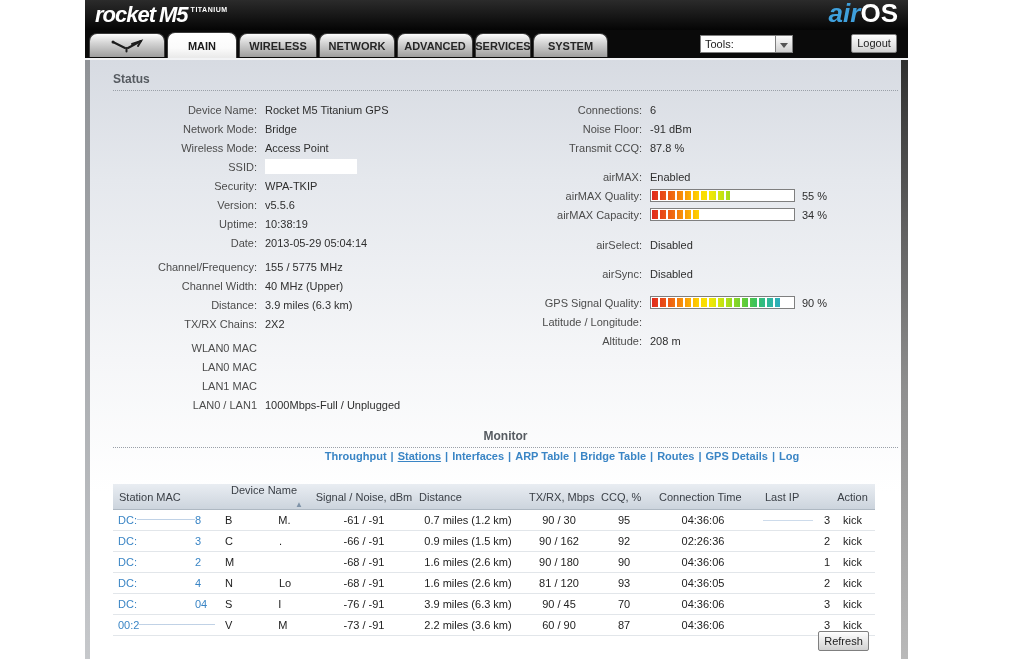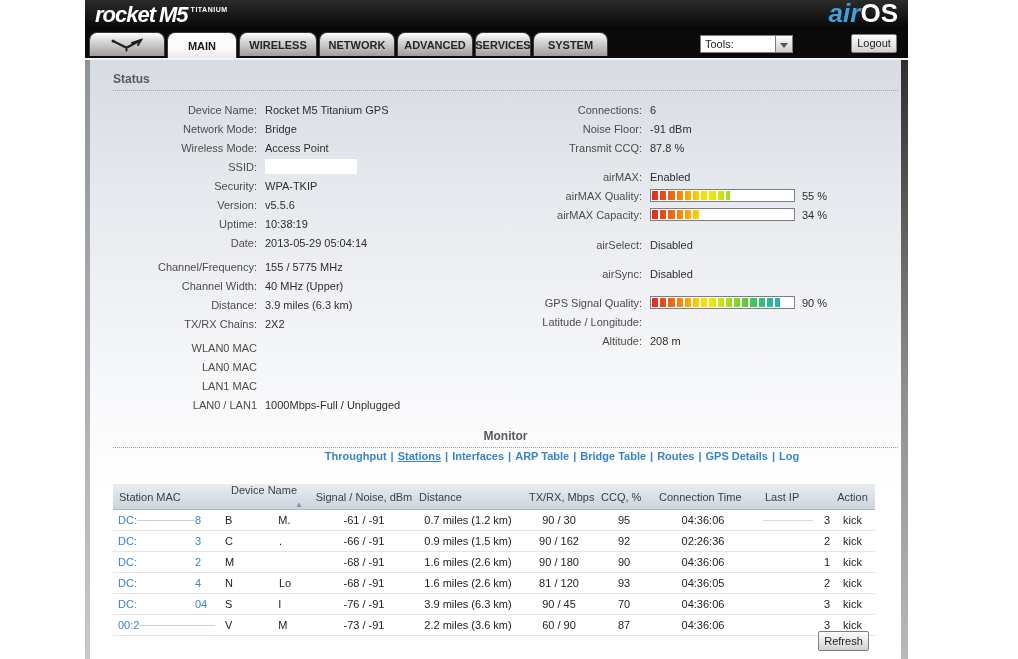--- a/index.html
+++ b/index.html
@@ -17,21 +17,21 @@
   .logo .lname { font-size:22px; font-weight:bold; font-style:italic; letter-spacing:-1px; }
   .logo .lmodel { font-size:22px; font-weight:bold; font-style:italic; letter-spacing:-1px; margin-left:4px; }
   .logo .ledition { font-size:7px; font-weight:bold; letter-spacing:.5px; vertical-align:top;
     position:relative; top:4px; margin-left:3px; }
   .airos { position:absolute; right:10px; top:-2px; white-space:nowrap; }
   .airos .air { color:#3fa0dc; font-size:26px; font-weight:bold; font-style:italic; }
   .airos .os  { color:#fff; font-size:26px; font-weight:bold; letter-spacing:0; }
 
   
   #tabbar { position:relative; height:28px; background:#0a0a0a; }
-  #tabs { position:absolute; left:4px; bottom:0; display:flex; align-items:flex-start; }
+  #tabs { position:absolute; left:4px; bottom:0; display:flex; align-items:center; }
   .tab { height:24px; margin-right:2px; border:1px solid #3a3a3a; border-bottom:none;
     border-radius:8px 8px 0 0; background:linear-gradient(#ffffff,#d8d8d8 35%,#9e9e9e);
     display:flex; align-items:center; justify-content:center;
     font-size:11px; font-weight:bold; color:#262626; cursor:pointer; }
   .tab.icon-tab { width:76px; }
   .tab.active { height:26px; background:linear-gradient(#ffffff,#fbfbfb 60%,#e9e9e9); color:#1a1a1a; }
   .t-main{width:70px}.t-wireless{width:78px}.t-network{width:76px}
   .t-advanced{width:76px}.t-services{width:56px}.t-system{width:75px}
   .ubnt-svg { width:34px; height:16px; display:block; }
 
@@ -100,21 +100,21 @@
   #stations-table col.c9{width:45px}
   #stations-table th { height:18px; font-weight:normal; color:#3a3f46; text-align:left;
     background:linear-gradient(#e9edf2,#ccd4dd); border-bottom:1px solid #aeb8c2;
     padding:0 0 0 6px; white-space:nowrap; }
   #stations-table th.center { text-align:center; padding:0; }
   #stations-table th .sort-asc { float:right; margin:4px 12px 0 0; font-size:8px; color:#7f93a8; }
   #stations-table td { height:21px; border-bottom:1px solid #e2e6ea; color:#222;
     white-space:nowrap; padding:0; }
   #stations-table td.center { text-align:center; }
   .blue { color:#3a85c5; cursor:pointer; }
-  .mac-cell { display:flex; align-items:center; padding-left:5px; }
+  .mac-cell { display:flex; align-items:flex-start; padding-left:5px; }
   .mac-gap { display:inline-block; width:58px; height:11px; }
   .mac-gap.grow { flex:1; margin-right:10px; }
   tr.smear-mac .mac-gap { background:linear-gradient(transparent 46%, rgba(130,165,205,.5) 46%,
       rgba(130,165,205,.5) 58%, transparent 58%); }
   .name-cell { padding-left:7px; }
   .ngap { display:inline-block; width:46px; }
   .ip-cell { text-align:right; padding-right:6px; }
   tr.smear-ip .ip-cell { background:linear-gradient(rgba(130,165,205,.4),rgba(130,165,205,.4))
       no-repeat 10px 55% / 50px 1px; }
 

